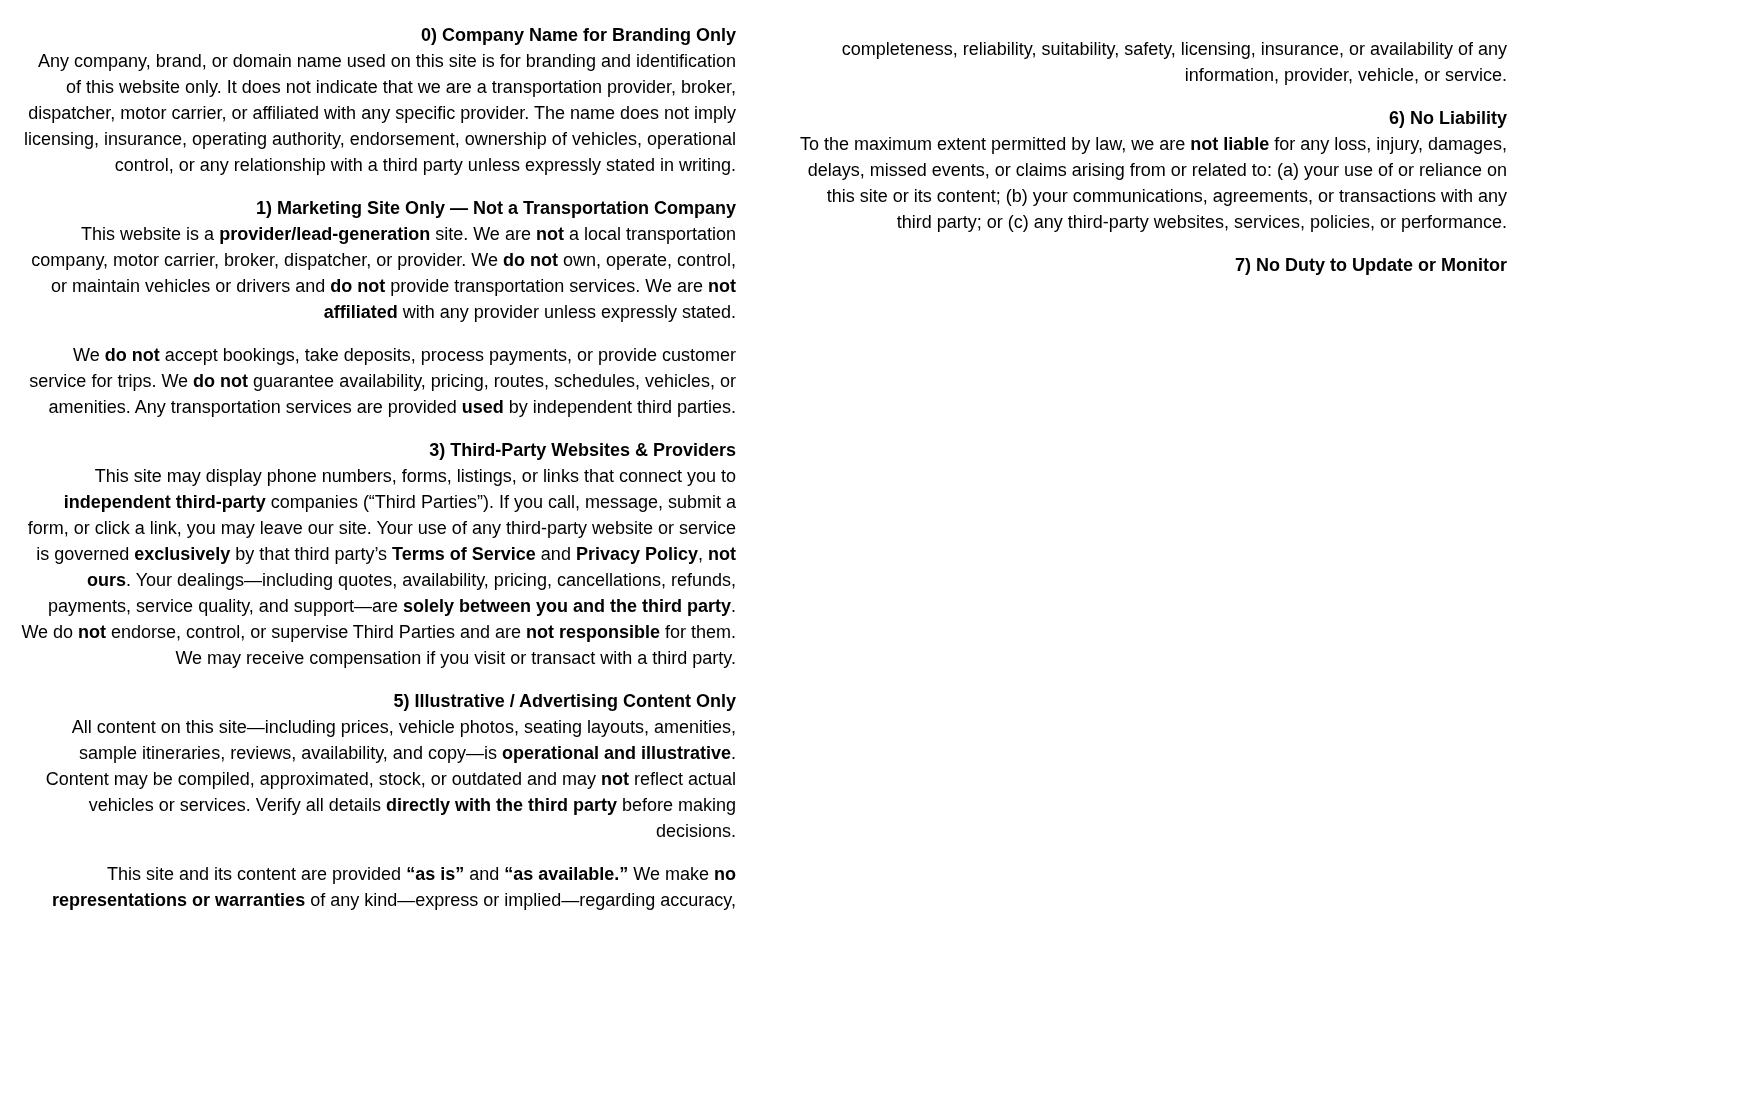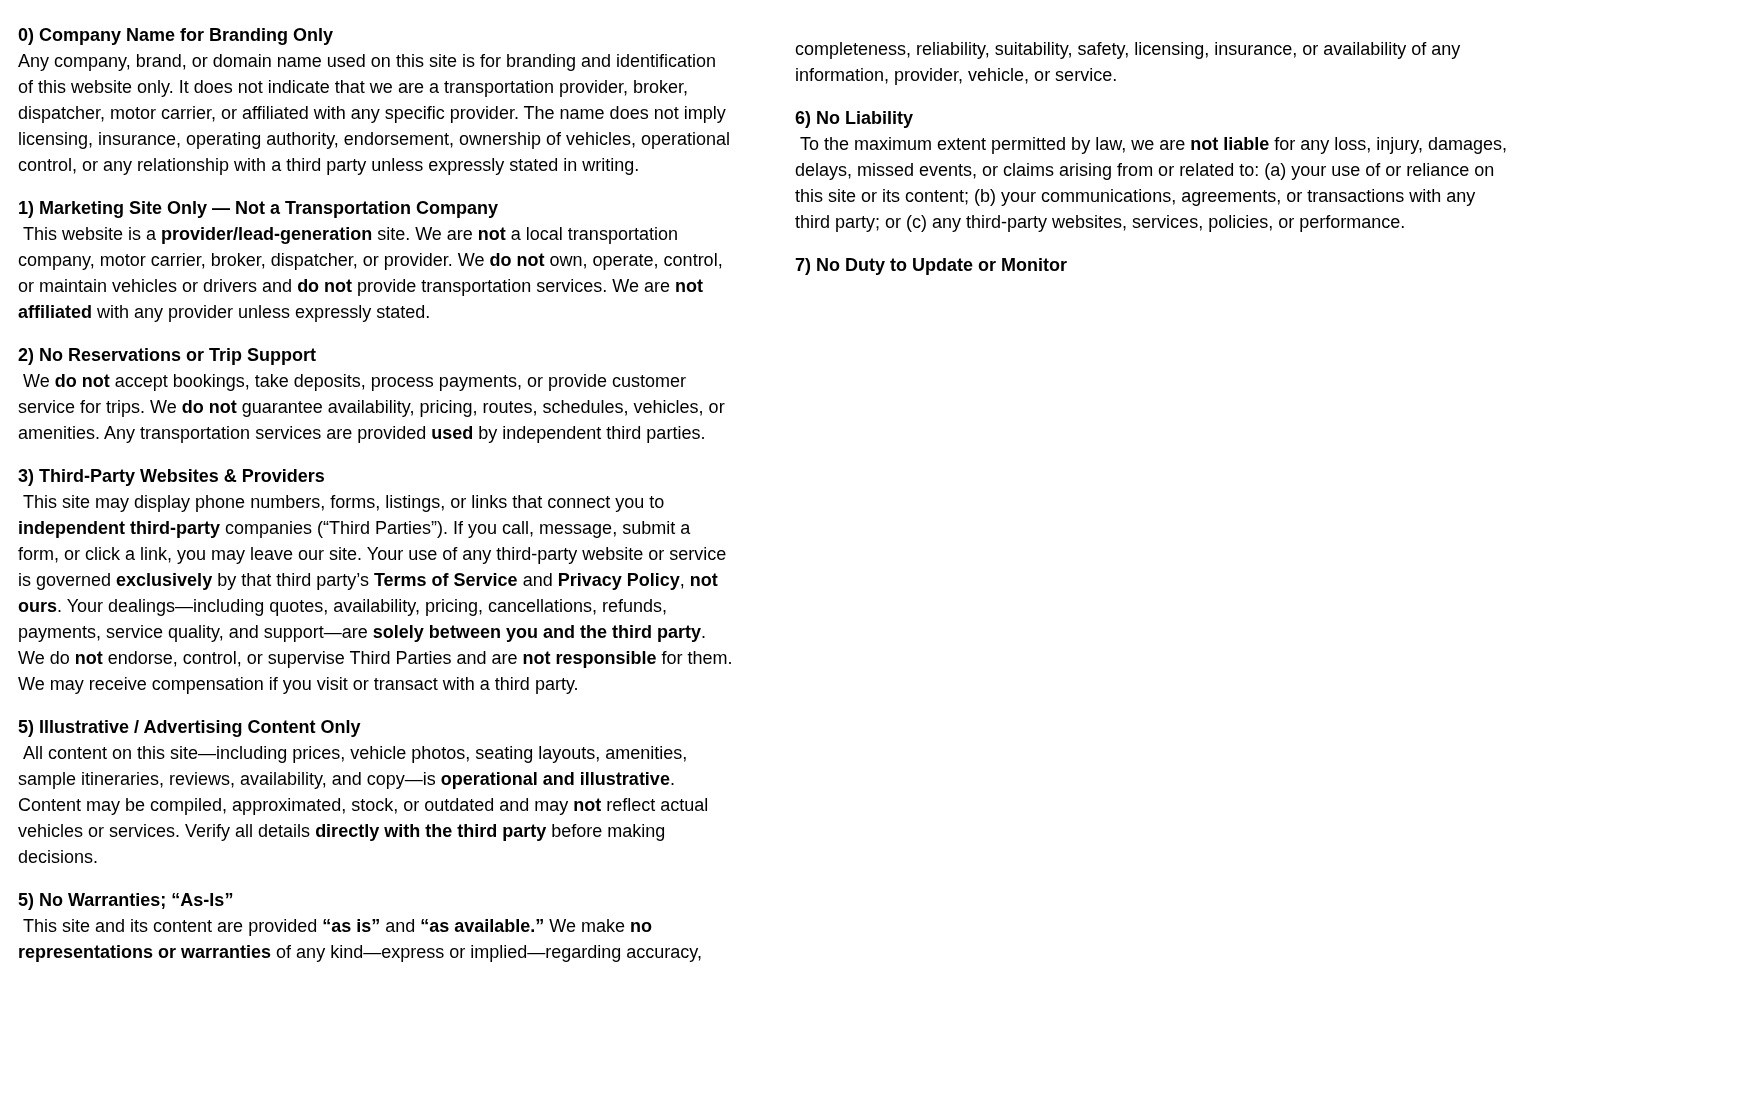--- a/index.html
+++ b/index.html
@@ -10,20 +10,21 @@
   .page {
     position: relative;
     width: 1752px;
     height: 1113px;
     background: #ffffff;
     color: #000000;
     font-family: "Liberation Sans", "DejaVu Sans", sans-serif;
     font-size: 18px;
     line-height: 26px;
     overflow: hidden;
+    text-align: right;
   }
   .col {
     position: absolute;
   }
   .col-left {
     left: 18px;
     top: 22px;
     width: 718px;
   }
   .col-right {
@@ -64,36 +65,34 @@
       <h2>0) Company Name for Branding Only</h2>
       <p>Any company, brand, or domain name used on this site is for branding and identification of this website only. It does not indicate that we are a transportation provider, broker, dispatcher, motor carrier, or affiliated with any specific provider. The name does not imply licensing, insurance, operating authority, endorsement, ownership of vehicles, operational control, or any relationship with a third party unless expressly stated in writing.</p>
     </div>
 
     <div class="section">
       <h2>1) Marketing Site Only — Not a Transportation Company</h2>
       <p> This website is a <b>provider/lead-generation</b> site. We are <b>not</b> a local transportation company, motor carrier, broker, dispatcher, or provider. We <b>do not</b> own, operate, control, or maintain vehicles or drivers and <b>do not</b> provide transportation services. We are <b>not affiliated</b> with any provider unless expressly stated.</p>
     </div>
 
     <div class="section">
-      <h2>2) No Reservations or Trip Support</h2>
       <p> We <b>do not</b> accept bookings, take deposits, process payments, or provide customer service for trips. We <b>do not</b> guarantee availability, pricing, routes, schedules, vehicles, or amenities. Any transportation services are provided <b>used</b> by independent third parties.</p>
     </div>
 
     <div class="section">
       <h2>3) Third-Party Websites &amp; Providers</h2>
       <p> This site may display phone numbers, forms, listings, or links that connect you to <b>independent third-party</b> companies (“Third Parties”). If you call, message, submit a form, or click a link, you may leave our site. Your use of any third-party website or service is governed <b>exclusively</b> by that third party’s <b>Terms of Service</b> and <b>Privacy Policy</b>, <b>not ours</b>. Your dealings—including quotes, availability, pricing, cancellations, refunds, payments, service quality, and support—are <b>solely between you and the third party</b>. We do <b>not</b> endorse, control, or supervise Third Parties and are <b>not responsible</b> for them. We may receive compensation if you visit or transact with a third party.</p>
     </div>
 
     <div class="section">
       <h2>5) Illustrative / Advertising Content Only</h2>
       <p> All content on this site—including prices, vehicle photos, seating layouts, amenities, sample itineraries, reviews, availability, and copy—is <b>operational and illustrative</b>. Content may be compiled, approximated, stock, or outdated and may <b>not</b> reflect actual vehicles or services. Verify all details <b>directly with the third party</b> before making decisions.</p>
     </div>
 
     <div class="section">
-      <h2>5) No Warranties; “As-Is”</h2>
       <p> This site and its content are provided <b>“as is”</b> and <b>“as available.”</b> We make <b>no representations or warranties</b> of any kind—express or implied—regarding accuracy,</p>
     </div>
 
   </div>
 
   <div class="col col-right">
 
     <div class="continuation">
       <p>completeness, reliability, suitability, safety, licensing, insurance, or availability of any information, provider, vehicle, or service.</p>
     </div>

